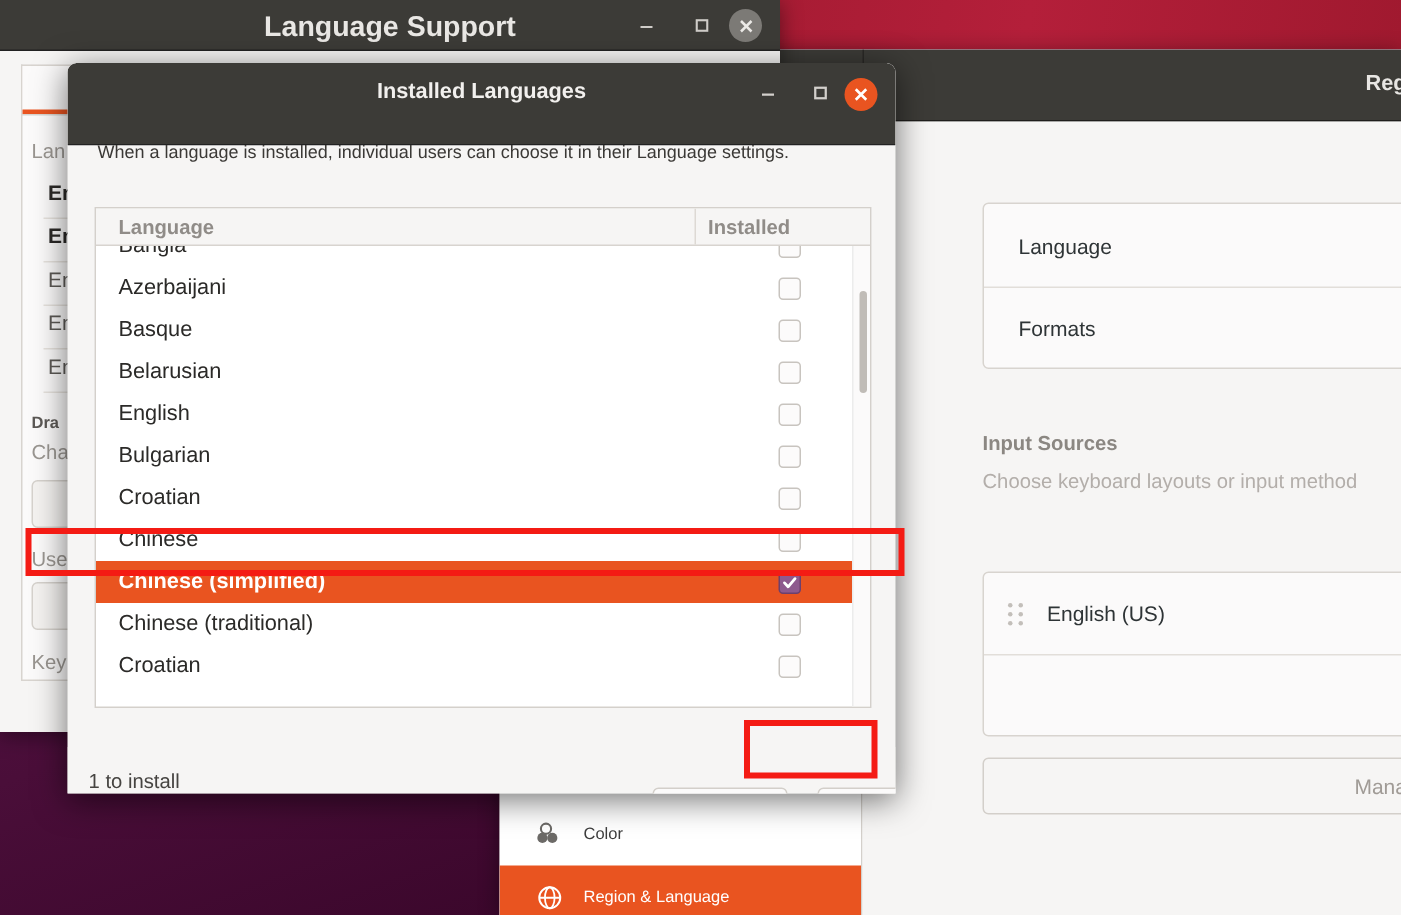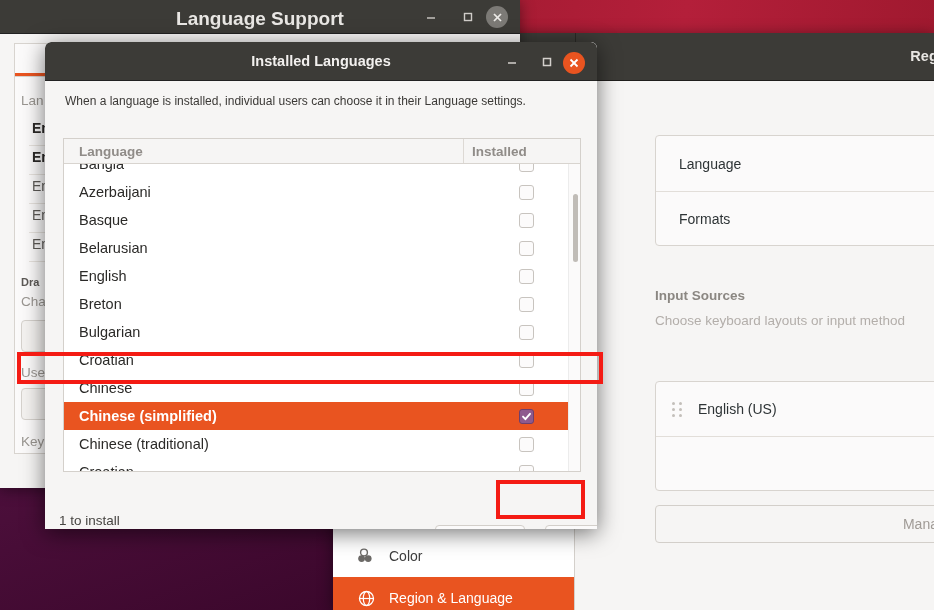--- a/index.html
+++ b/index.html
@@ -58,21 +58,21 @@
   #settings-sidebar {
     position: absolute; left: 0; top: 48px; width: 242px; height: 529px;
     background: #ffffff;
     border-right: 1px solid #d4d0cb;
     box-sizing: border-box;
   }
   .sb-item {
     position: absolute; left: 0; width: 241px; height: 42px;
     display: flex; align-items: center;
     padding-left: 22px; box-sizing: border-box;
-    color: #3d3d3d; font-size: 14px;
+    color: #3d3d3d; font-size: 11px;
   }
   .sb-item.selected { background: #e95420; color: #ffffff; }
   .sb-item .sb-ico {
     width: 22px; height: 20px; margin-right: 12px;
     display: inline-flex; align-items: center; justify-content: center;
   }
   .sb-item .sb-ico svg { display: block; }
 
   #settings-content {
     position: absolute; left: 242px; top: 48px;
@@ -186,21 +186,21 @@
   
   #dialog {
     position: absolute; left: 45px; top: 42px;
     width: 552px; height: 487px;
     background: #f6f5f4;
     border-radius: 6px 6px 0 0;
     box-shadow: 0 4px 22px rgba(0,0,0,.55);
     overflow: hidden;
   }
   #dlg-headerbar {
-    position: absolute; left: 0; top: 0; width: 552px; height: 39px;
+    position: absolute; left: 0; top: 0; width: 552px; height: 55px;
     background: #3c3b37;
     border-radius: 6px 6px 0 0;
     border-bottom: 1px solid #222;
     box-sizing: border-box;
   }
   #dlg-title {
     position: absolute; left: 0; top: 11px; width: 552px;
     text-align: center; color: #f2f0ee;
     font-size: 14.5px; font-weight: bold;
   }
@@ -495,26 +495,20 @@
                 <div class="cb"></div>
               </div>
             </div>
             <div class="lrow">
               <div class="name">English</div>
               <div class="cbcell">
                 <div class="cb"></div>
               </div>
             </div>
             <div class="lrow">
-              <div class="name">Breton</div>
-              <div class="cbcell">
-                <div class="cb"></div>
-              </div>
-            </div>
-            <div class="lrow">
               <div class="name">Bulgarian</div>
               <div class="cbcell">
                 <div class="cb"></div>
               </div>
             </div>
             <div class="lrow">
               <div class="name">Croatian</div>
               <div class="cbcell">
                 <div class="cb"></div>
               </div>

